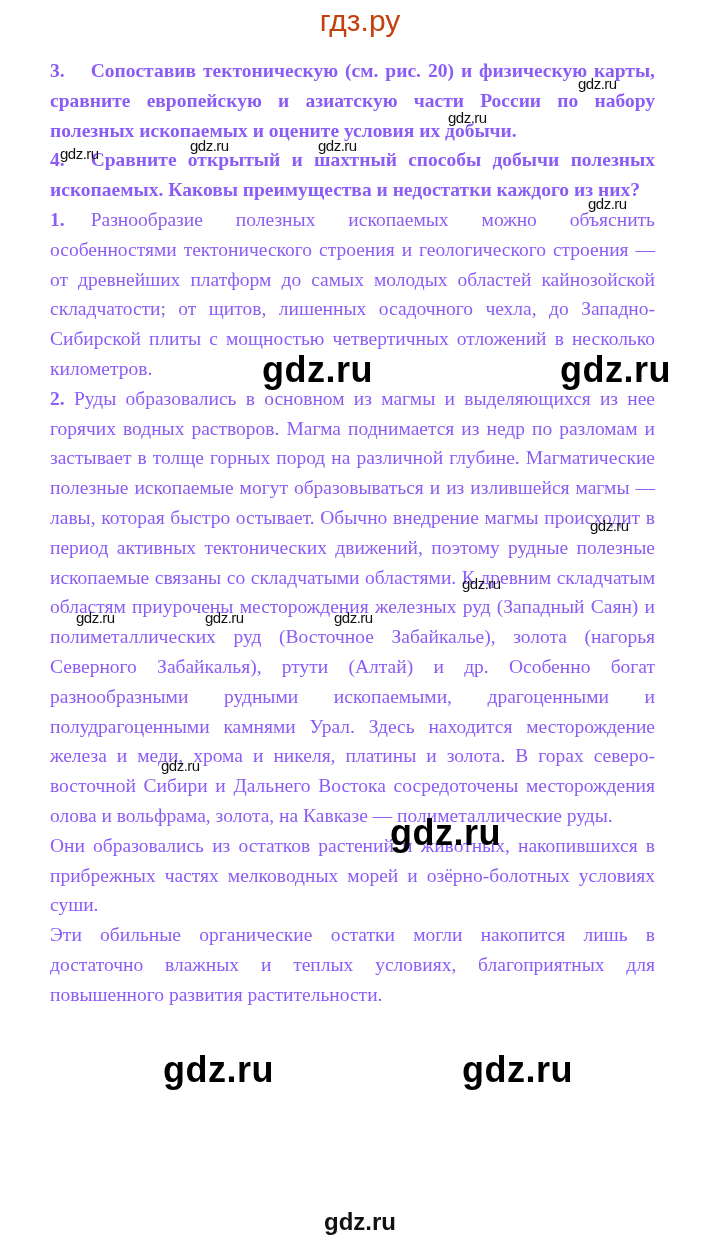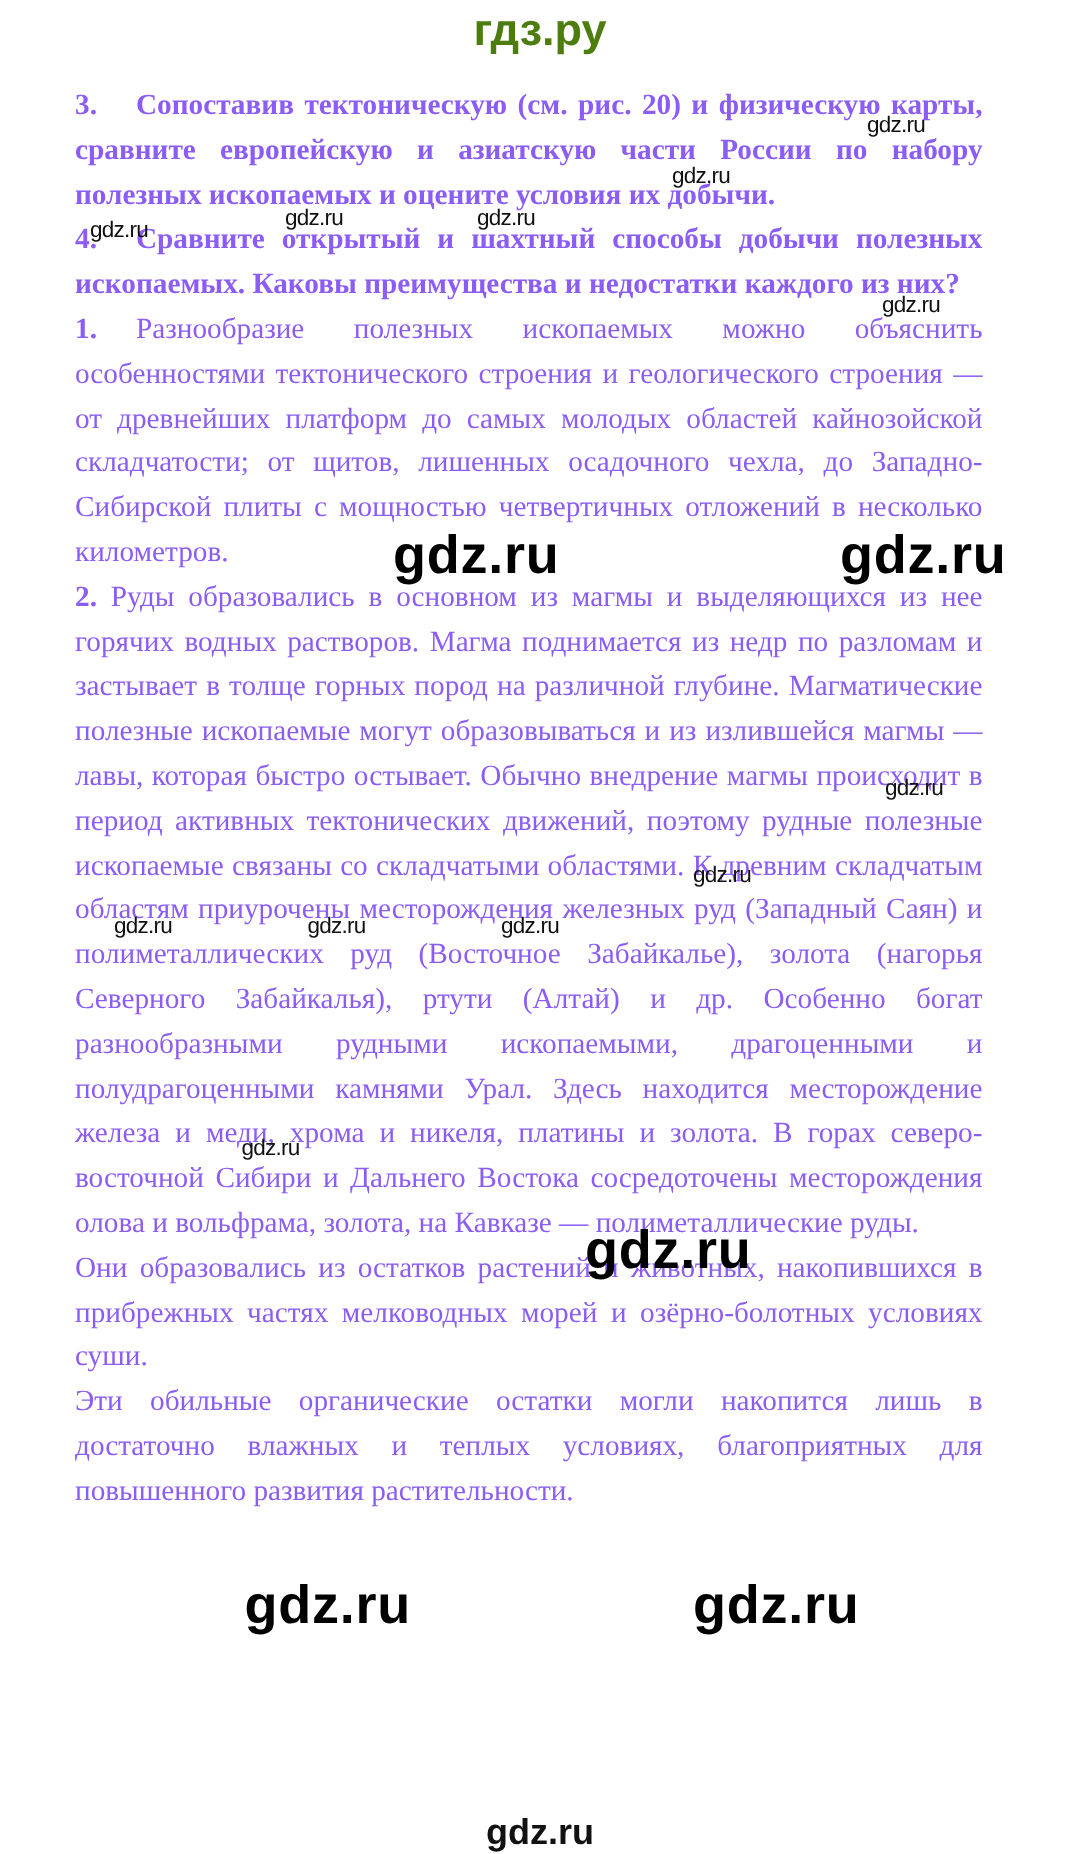--- a/index.html
+++ b/index.html
@@ -1,20 +1,20 @@
 <!DOCTYPE html>
 <html><head>
   <meta charset="utf-8">
   <style>
     html, body { margin: 0; padding: 0; background: #ffffff; }
     body { width: 720px; height: 1236px; position: relative; overflow: hidden; color: #111; }
     .header {
       position: absolute; top: 0; left: 0; width: 720px; text-align: center;
-      font-family: "Liberation Sans", sans-serif; font-weight: bold; font-size: 30px;
-      line-height: 30px; top: 6px; color: #4d7c0f;
+      font-family: "Liberation Sans", sans-serif; font-weight: normal; font-size: 30px;
+      line-height: 30px; top: 6px; color: #c2410c;
     }
     .page {
       position: absolute; left: 50px; top: 56px; width: 605px;
       font-family: "Liberation Serif", serif; font-size: 19.5px; line-height: 29.8px;
       text-align: justify; color: #8b5cf6;
     }
     .page p { margin: 0; }
     .q { font-weight: bold; }
     .num { font-weight: bold; }
     .tab { display: inline-block; width: 26px; }

